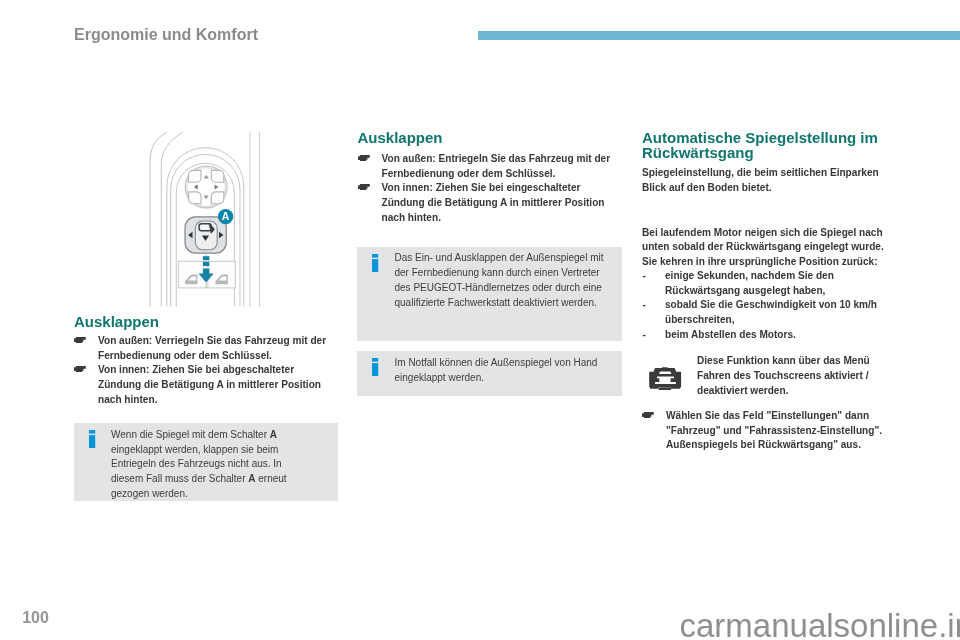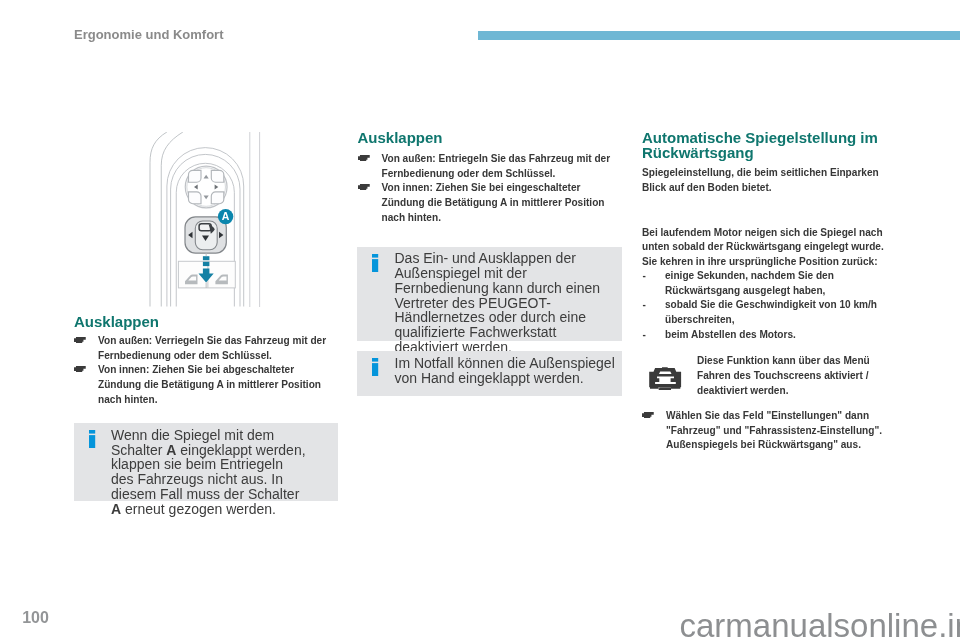--- a/index.html
+++ b/index.html
@@ -1,38 +1,38 @@
 <!DOCTYPE html>
 <html><head>
 <meta charset="utf-8">
 <style>
   html,body{margin:0;padding:0;}
   body{width:960px;height:640px;background:#ffffff;font-family:"Liberation Sans",sans-serif;overflow:hidden;}
   .page{position:absolute;left:0;top:0;width:960px;height:640px;}
 
-  .hdr-title{position:absolute;left:74px;top:28px;font-size:13px;font-weight:bold;color:#8a8a8a;line-height:13px;}
+  .hdr-title{position:absolute;left:74px;top:28px;font-size:16px;font-weight:bold;color:#8a8a8a;line-height:13px;}
   .hdr-bar{position:absolute;left:478px;top:31px;width:482px;height:9px;background:#6fb7d4;}
 
   .illus{position:absolute;left:74px;top:132px;width:264px;height:174.5px;background:#fff;overflow:hidden;}
 
   .col{position:absolute;}
   .h2{font-size:15px;font-weight:bold;color:#0f766e;line-height:16px;margin:0;}
   .body-b{font-size:10.1px;font-weight:bold;color:#373737;line-height:14.7px;}
 
   .bullets{margin:0;padding:0;list-style:none;}
   .bullets li{position:relative;padding-left:24px;margin:0;}
   .bullets li .mk{position:absolute;left:0.2px;top:-0.8px;}
 
   .dashes{margin:0;padding:0;list-style:none;}
   .dashes li{position:relative;padding-left:23px;margin:0;}
   .dashes li .mk{position:absolute;left:0.5px;top:0px;font-size:10.1px;font-weight:bold;color:#373737;line-height:14.7px;}
 
   .infobox{position:absolute;background:#e3e4e6;}
   .infobox .iicon{position:absolute;left:15px;top:7px;}
-  .infobox .itxt{position:absolute;left:37.5px;top:4.8px;font-size:14px;color:#3c3c3c;line-height:14.8px;}
+  .infobox .itxt{position:absolute;left:37.5px;top:4.8px;font-size:10px;color:#3c3c3c;line-height:14.8px;}
   .itxt b{font-weight:bold;}
 
   .carnote{position:absolute;}
   .carnote .caricon{position:absolute;left:7px;top:12.5px;}
   .carnote .ctxt{position:absolute;left:55px;top:0;}
 
   .pagenum{position:absolute;left:22.2px;top:608.5px;font-size:16px;color:#939597;font-weight:bold;letter-spacing:0px;}
   .wm{position:absolute;left:679.5px;top:606.5px;font-size:33px;color:#8d8f91;letter-spacing:0px;}
 </style>
 </head>

